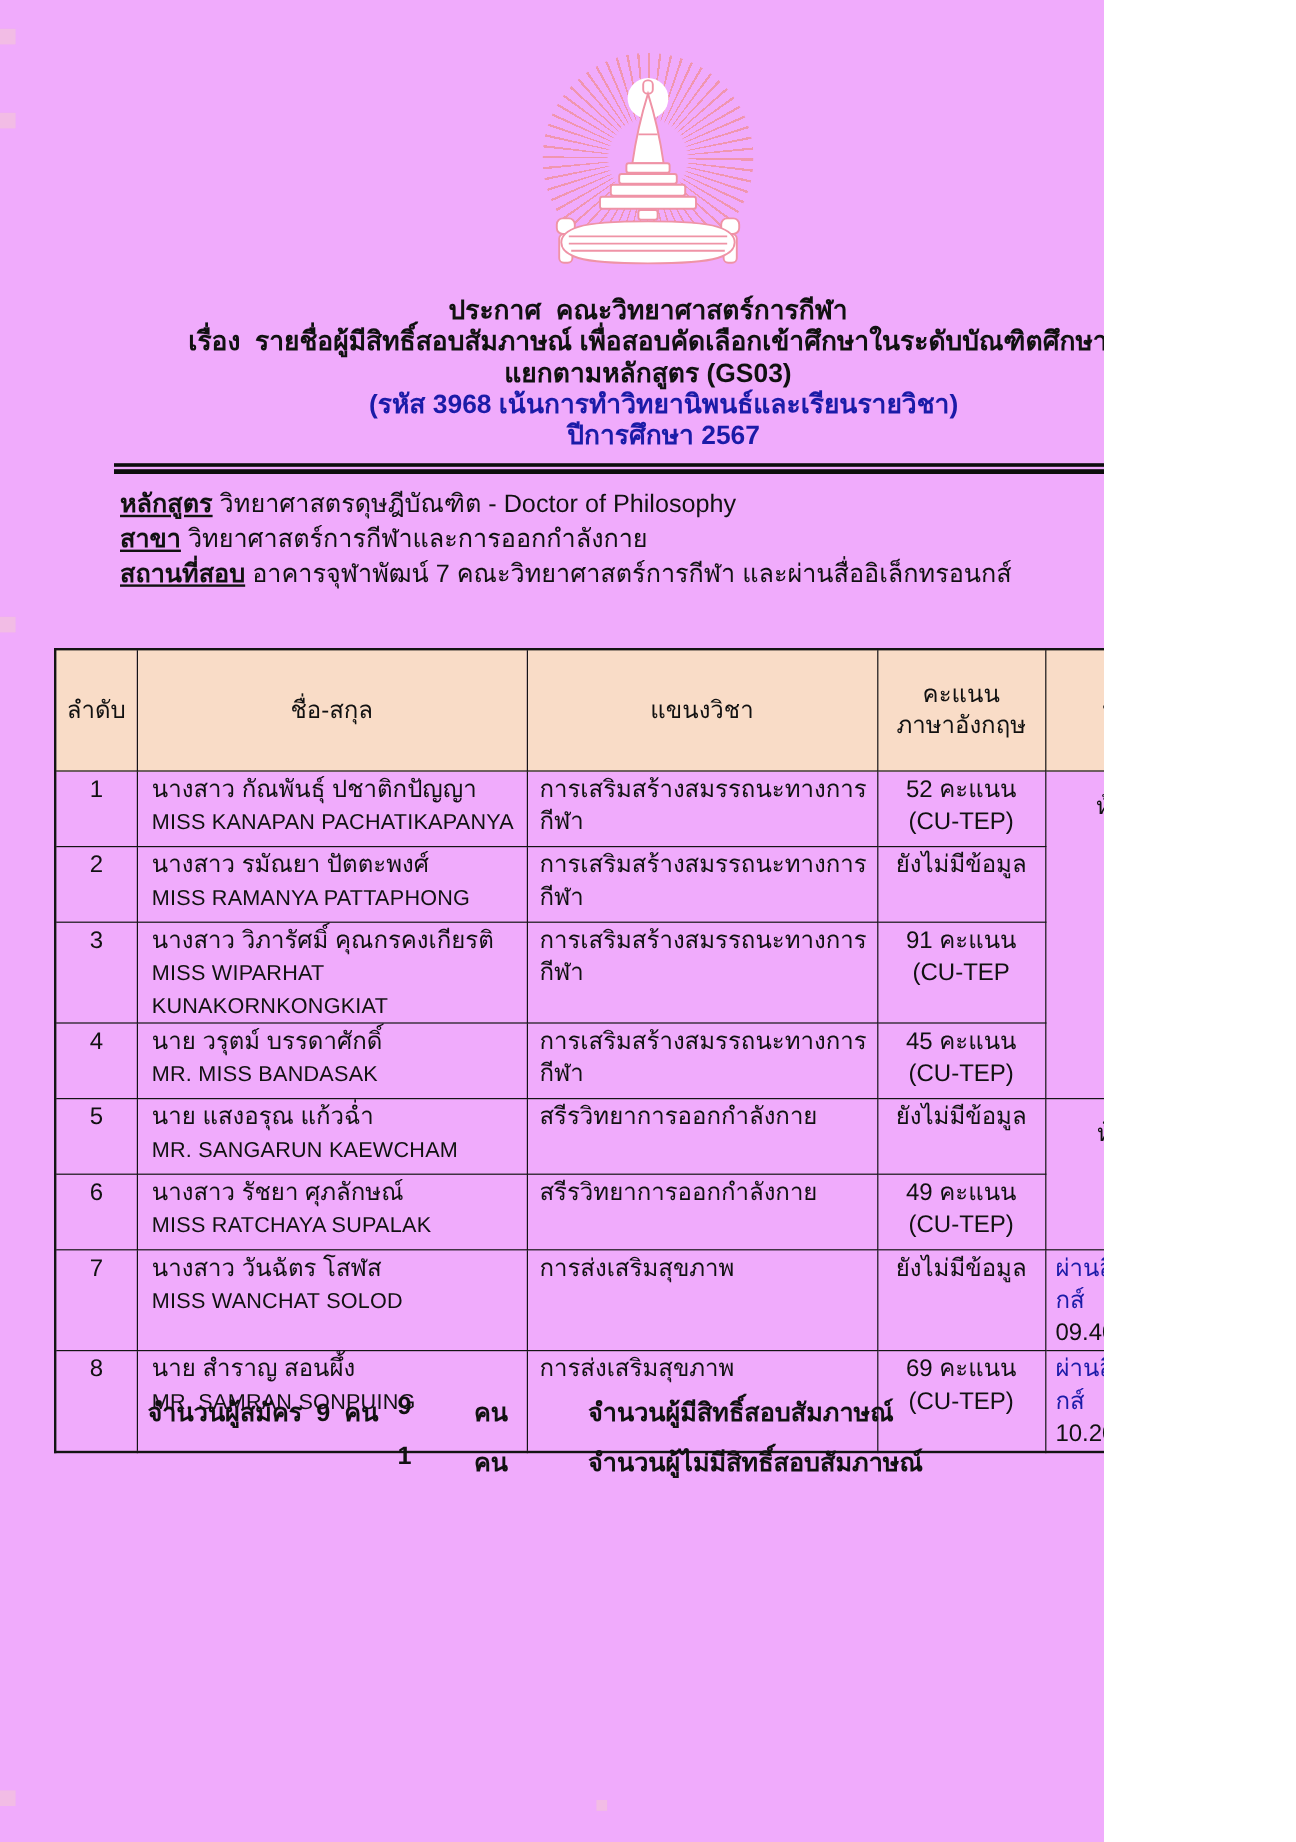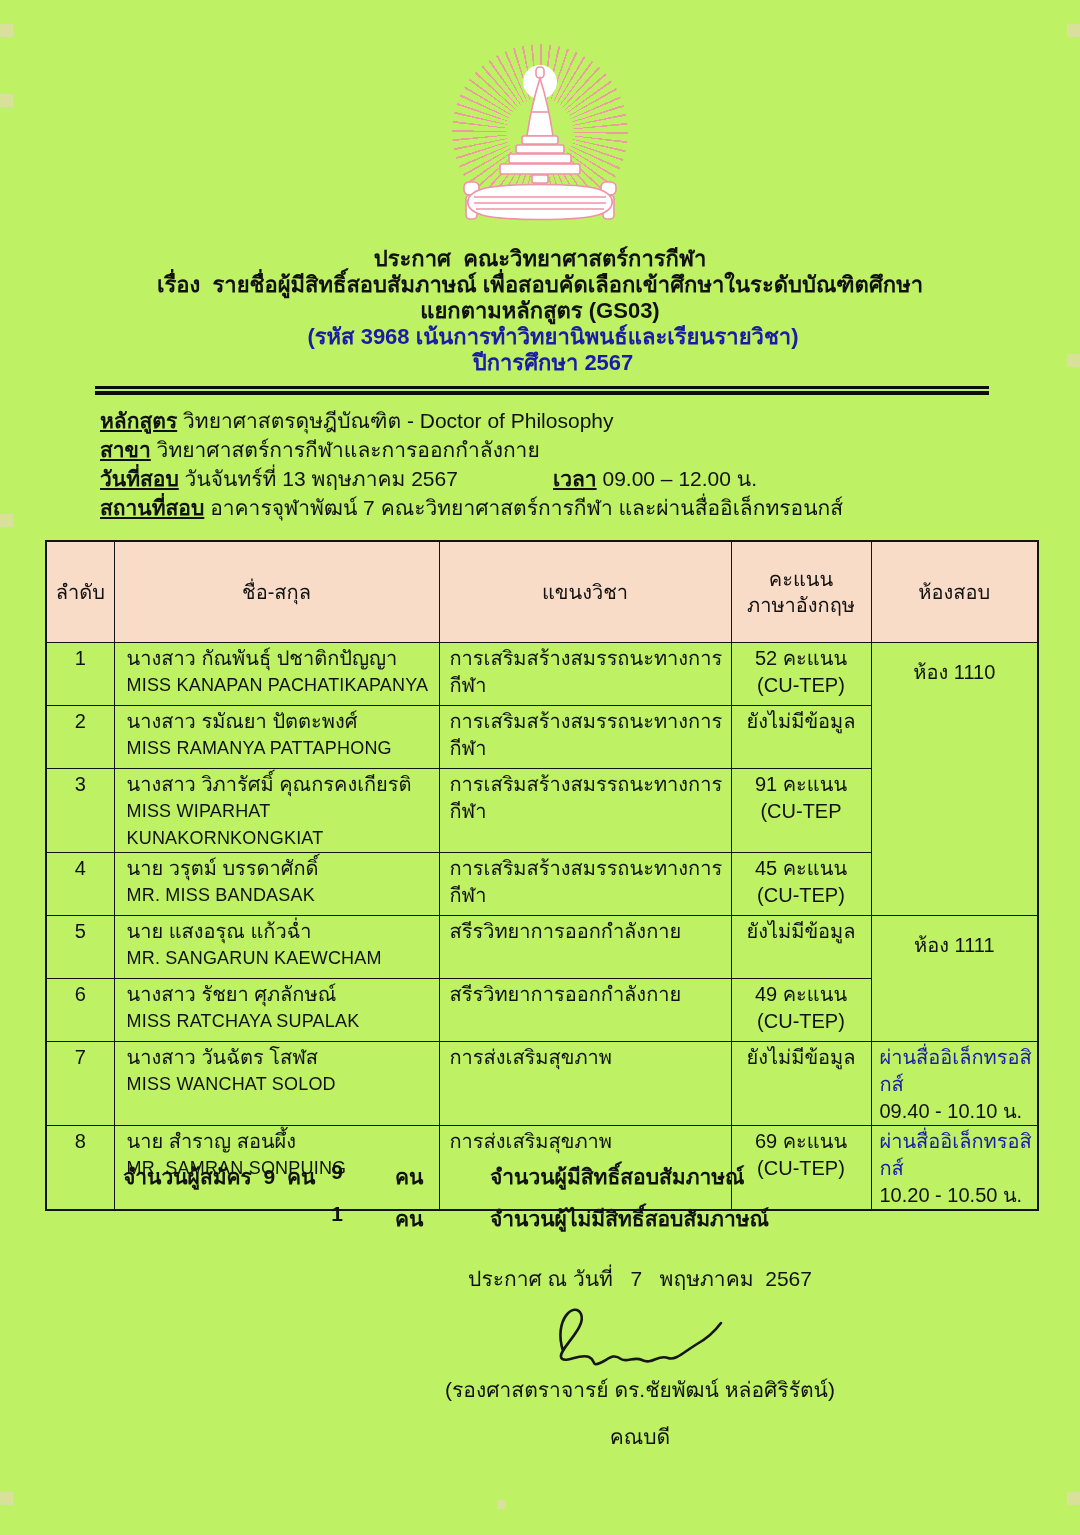--- a/index.html
+++ b/index.html
@@ -1,17 +1,17 @@
 <!DOCTYPE html>
 <html><head>
 <meta charset="utf-8">
 <style>
   html,body { margin:0; padding:0; background:#ffffff; }
   .page {
-    position:relative; width:1080px; height:1535px; background:#bef264;
+    position:relative; width:920px; height:1535px; background:#f0abfc;
     font-family:"Liberation Sans","DejaVu Sans",sans-serif; color:#111;
     overflow:hidden;
   }
   
   .mark { position:absolute; width:13px; height:13px; background:#f3cdcd; opacity:.5; }
 
   
   .logo { position:absolute; left:420px; top:42px; width:240px; height:196px; }
   .rays {
     position:absolute; left:32px; top:2px; width:176px; height:176px; border-radius:50%;
@@ -120,28 +120,20 @@
   <div class="info">
     <div class="info-row">
       <span class="lbl">หลักสูตร</span>
       <span>วิทยาศาสตรดุษฎีบัณฑิต - Doctor of Philosophy</span>
     </div>
     <div class="info-row">
       <span class="lbl">สาขา</span>
       <span>วิทยาศาสตร์การกีฬาและการออกกำลังกาย</span>
     </div>
     <div class="info-row">
-      <span class="lbl">วันที่สอบ</span>
-      <span>วันจันทร์ที่ 13 พฤษภาคม 2567</span>
-      <span class="time-part">
-        <span class="lbl">เวลา</span>
-        <span>09.00 – 12.00 น.</span>
-      </span>
-    </div>
-    <div class="info-row">
       <span class="lbl">สถานที่สอบ</span>
       <span>อาคารจุฬาพัฒน์ 7 คณะวิทยาศาสตร์การกีฬา และผ่านสื่ออิเล็กทรอนกส์</span>
     </div>
   </div>
 
   <table class="exam-table">
     <colgroup>
       <col style="width:68px">
         <col style="width:325px">
         <col style="width:292px">
@@ -276,22 +268,14 @@
   <div class="summary">
     <span class="sum-applicants" style="white-space:pre-wrap">จำนวนผู้สมัคร  9  คน</span>
     <span class="sum-row1">จำนวนผู้มีสิทธิ์สอบสัมภาษณ์</span>
     <span class="sum-row1 sum-count1">9</span>
     <span class="sum-row1 sum-unit1">คน</span>
     <span class="sum-row2">จำนวนผู้ไม่มีสิทธิ์สอบสัมภาษณ์</span>
     <span class="sum-row2 sum-count2">1</span>
     <span class="sum-row2 sum-unit2">คน</span>
   </div>
 
-  <div class="footer">
-    <div class="announce">ประกาศ ณ วันที่   7   พฤษภาคม  2567</div>
-    <svg class="sig" width="230" height="70" viewBox="0 0 230 70">
-      <path d="M38 52 C28 20 50 2 56 15 C62 28 34 50 36 58 C38 66 54 54 64 58 C71 61 66 68 75 64 C84 60 88 54 96 60 C102 64 109 57 117 61 C127 66 133 55 143 59 C151 62 160 52 172 45 C181 40 190 32 196 24" fill="none" stroke="#161616" stroke-width="2.6" stroke-linecap="round"></path>
-    </svg>
-    <div class="signer">(รองศาสตราจารย์ ดร.ชัยพัฒน์ หล่อศิริรัตน์)</div>
-    <div class="signer-title">คณบดี</div>
-  </div>
 
 </div>
 
 </body></html>

